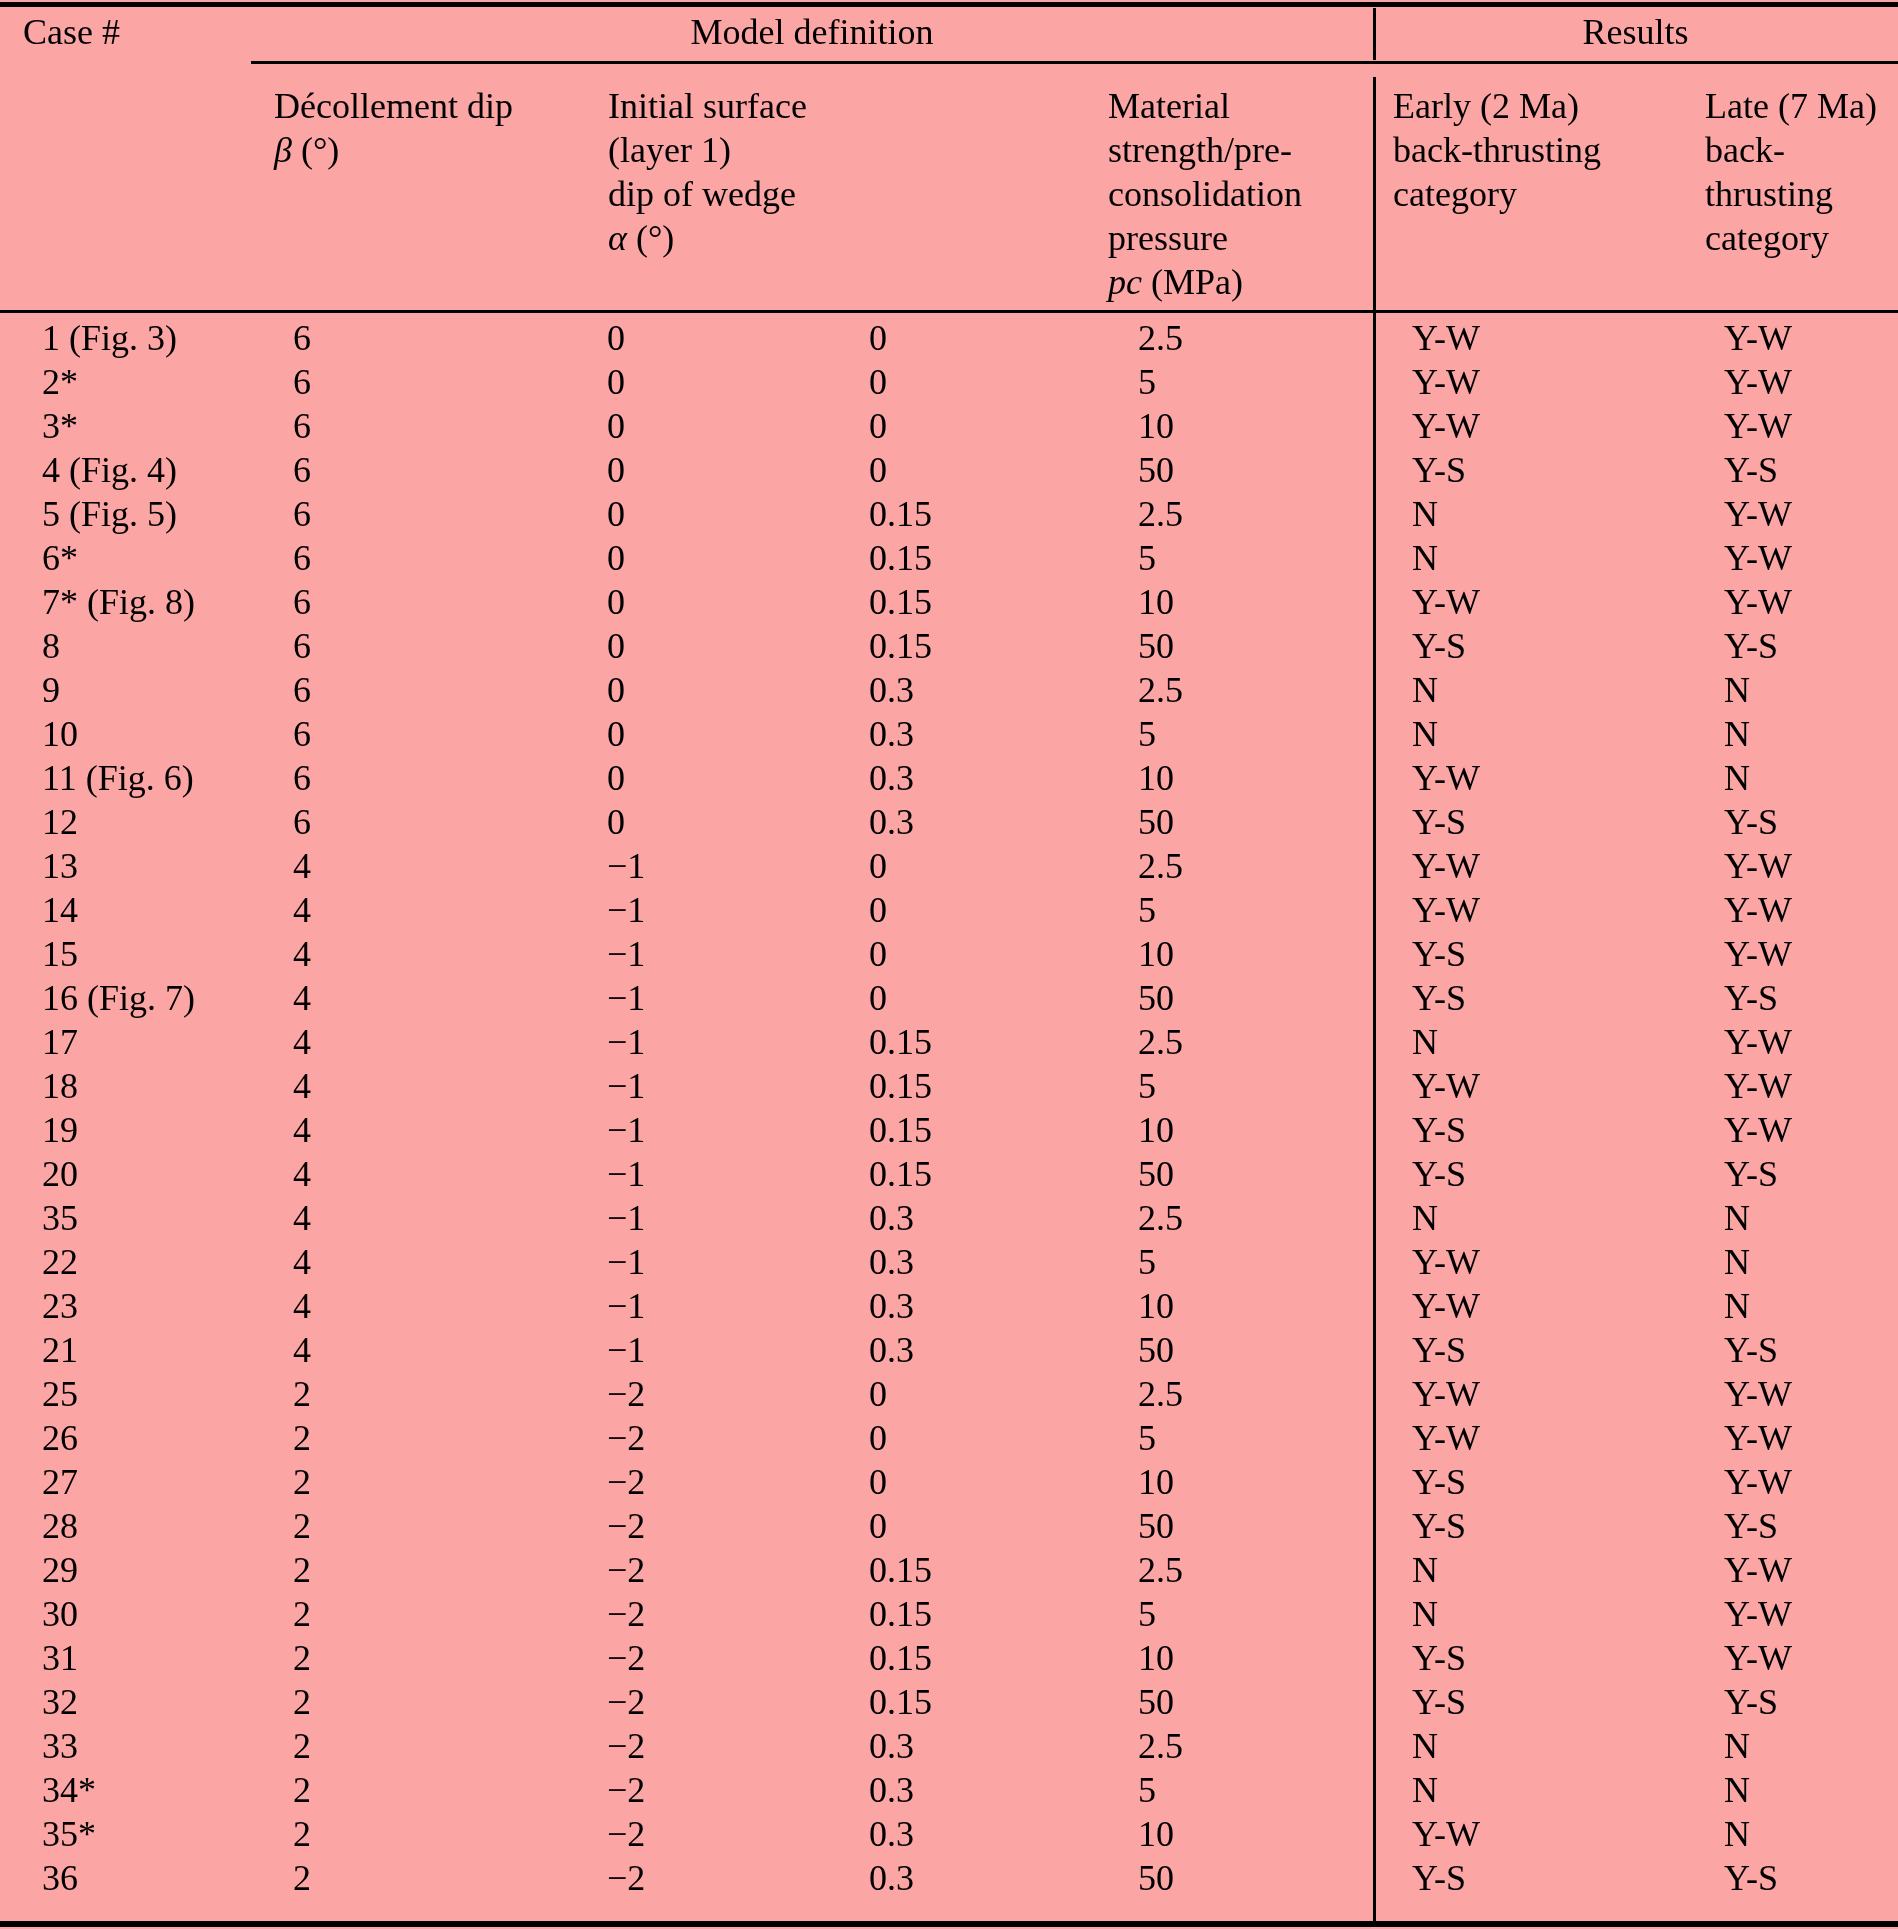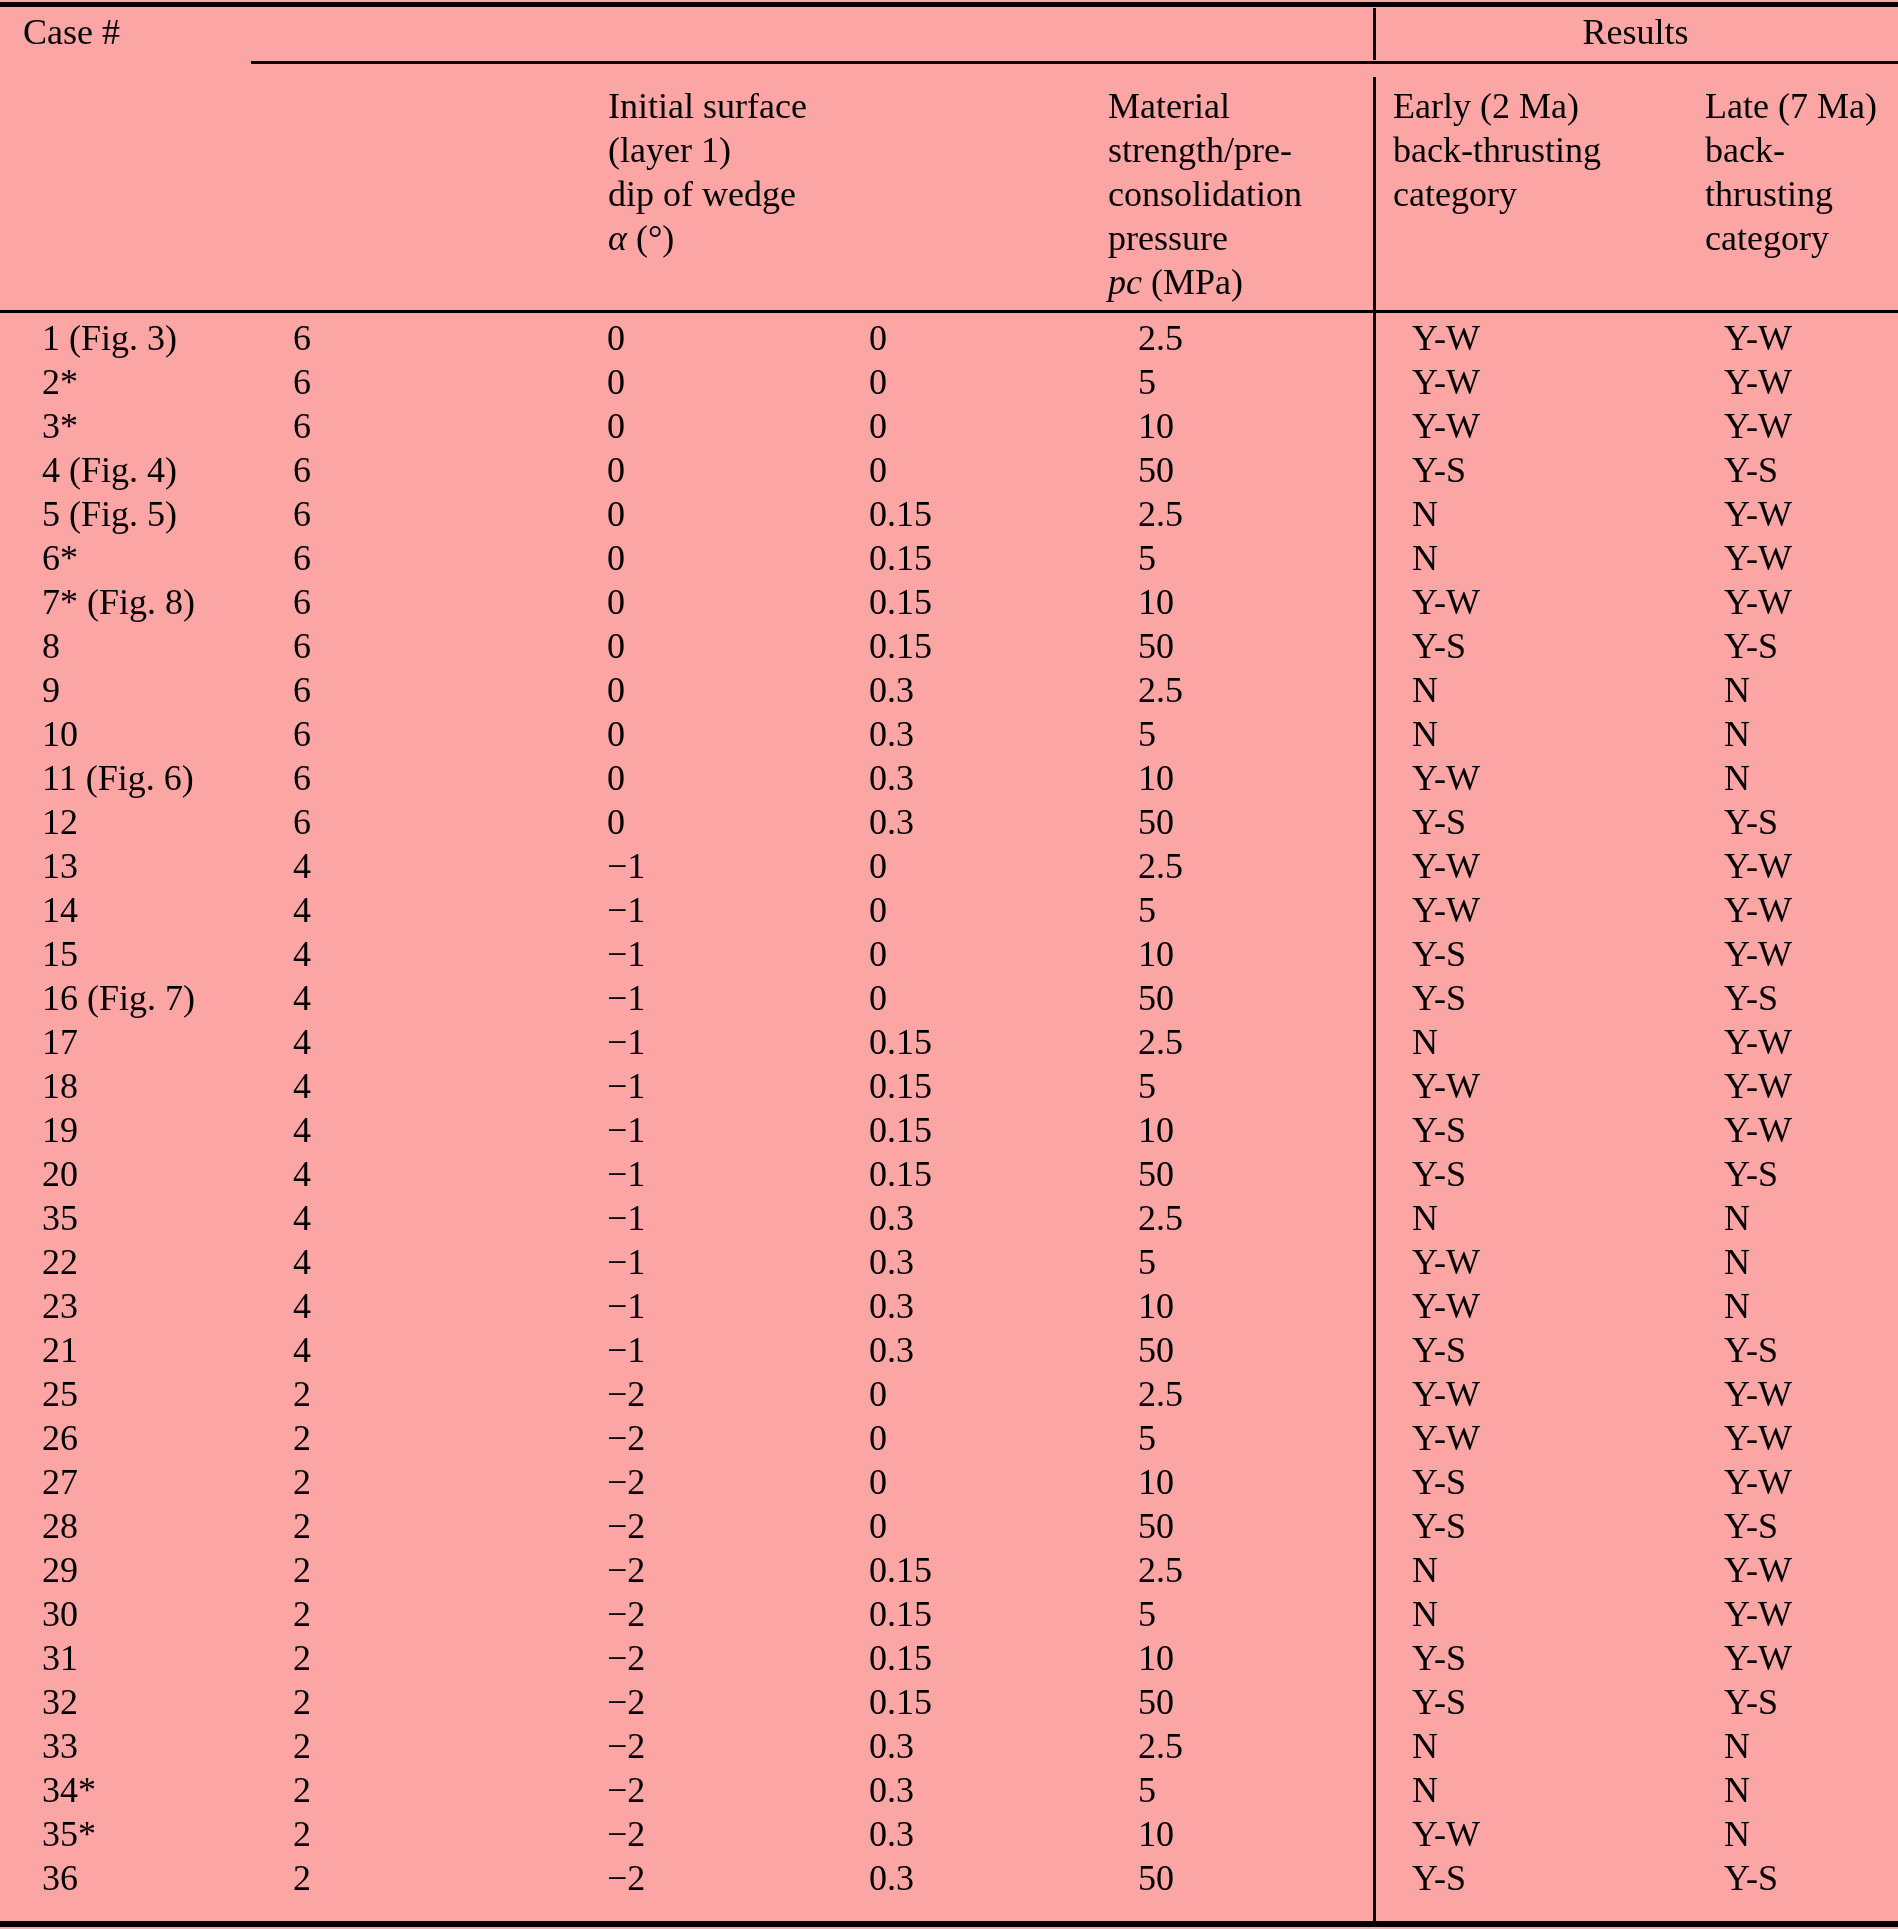--- a/index.html
+++ b/index.html
@@ -51,26 +51,31 @@
   .cell.c6 { left: 1705px; }
 </style>
 </head>
 <body>
 
 <div class="page">
 
   <div class="rule top"></div>
 
   <div class="case-header">Case #</div>
+  <div class="group-header model">Model definition</div>
   <div class="group-header results">Results</div>
 
   <div class="rule group"></div>
   <div class="vline seg1"></div>
   <div class="vline seg2"></div>
 
+  <div class="colh beta">
+    <div>Décollement dip</div>
+    <div><i>β</i><span> (°)</span></div>
+  </div>
 
   <div class="colh alpha">
     <div>Initial surface</div>
     <div>(layer 1)</div>
     <div>dip of wedge</div>
     <div><i>α</i><span> (°)</span></div>
   </div>
 
 
   <div class="colh pc">

